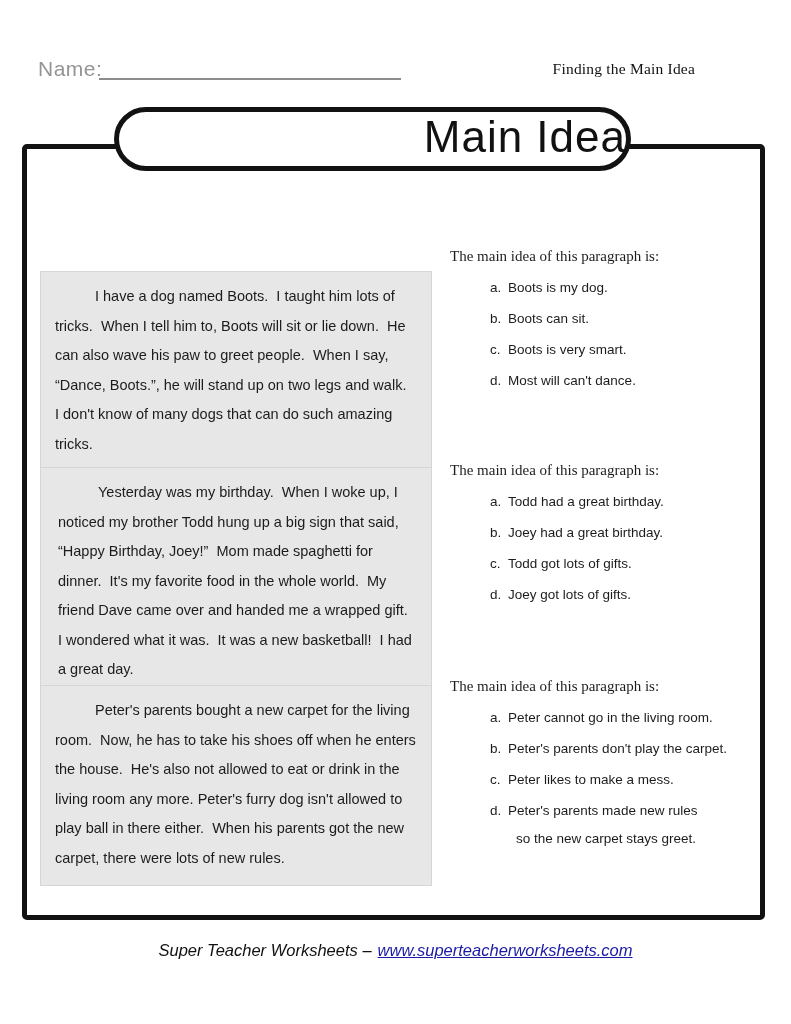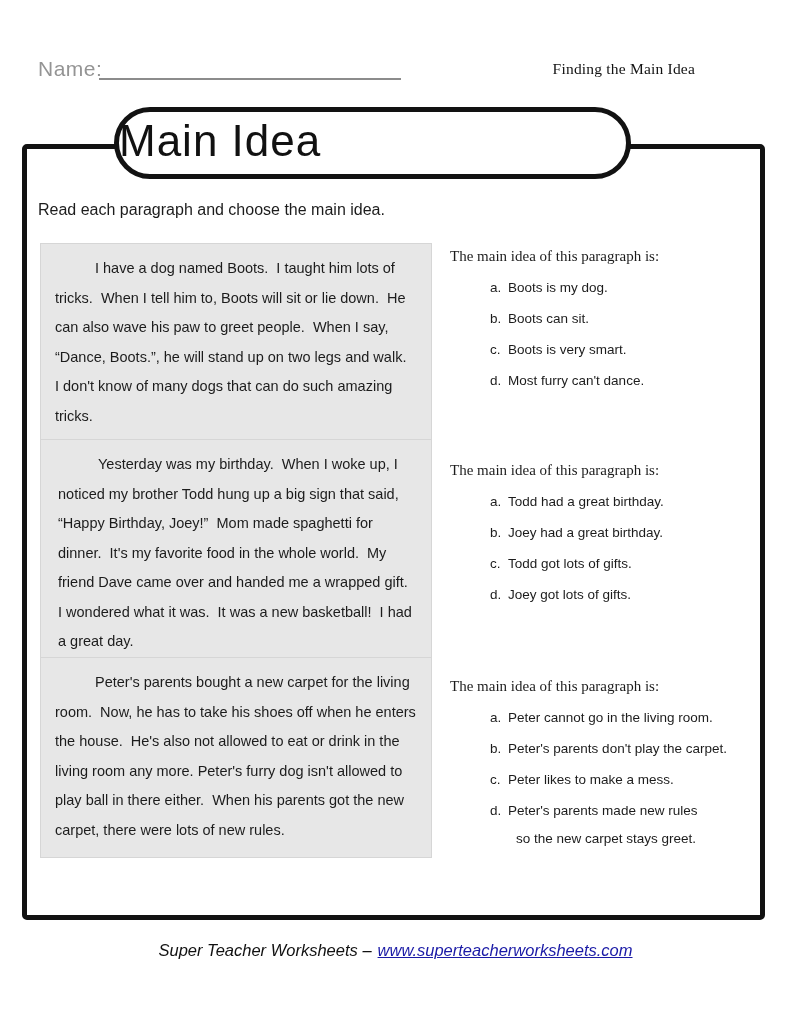--- a/index.html
+++ b/index.html
@@ -36,28 +36,28 @@
     font-size: 15.5px;
     color: #111111;
     letter-spacing: 0.2px;
     font-family: Liberation Serif, serif;
   }
 
   
   .title-pill {
     position: absolute;
     left: 114px; top: 107px;
-    width: 517px; height: 72px;
+    width: 517px; height: 64px;
     background: #ffffff;
     border: 5px solid #121212;
     border-radius: 40px;
     z-index: 2;
     display: flex;
     align-items: center;
-    justify-content: flex-start;
+    justify-content: flex-end;
   }
   .title-pill .title-text {
     font-size: 44px;
     letter-spacing: 1px;
     color: #111111;
     padding-bottom: 4px;
   }
   .main-box {
     position: absolute;
     left: 22px; top: 144px;
@@ -82,20 +82,21 @@
     width: 392px;
     background: #e7e7e7;
     border: 1px solid #d6d6d6;
     padding: 10px 14px 12px 14px;
     font-size: 14.5px;
     line-height: 29.5px;
     text-indent: 40px;
     white-space: pre-wrap;
     z-index: 3;
     color: #1c1c1c;
+    margin-top: 28px;
   }
   .pbox-1 { top: 243px; min-height: 182px; }
   .pbox-2 { top: 439px; min-height: 200px; padding-left: 17px; }
   .pbox-3 { top: 657px; min-height: 197px; }
 
   
   .answers {
     position: absolute;
     left: 450px;
     width: 312px;
@@ -152,40 +153,39 @@
 
   <span class="name-label">Name:</span>
   <div class="name-line"></div>
   <span class="header-right">Finding the Main Idea</span>
 
   <div class="title-pill">
     <span class="title-text">Main Idea</span>
   </div>
   <div class="main-box"></div>
 
-  <div class="instructions">Read each paragraph and choose the main idea.</div>
 
   <div class="pbox pbox-1">I have a dog named Boots.  I taught him lots of tricks.  When I tell him to, Boots will sit or lie down.  He can also wave his paw to greet people.  When I say, “Dance, Boots.”, he will stand up on two legs and walk.  I don't know of many dogs that can do such amazing tricks.</div>
   <div class="answers answers-1">
     <div class="q">The main idea of this paragraph is:</div>
     <div class="choice">
       <span class="letter">a.</span>
       <span>Boots is my dog.</span>
     </div>
     <div class="choice">
       <span class="letter">b.</span>
       <span>Boots can sit.</span>
     </div>
     <div class="choice">
       <span class="letter">c.</span>
       <span>Boots is very smart.</span>
     </div>
     <div class="choice">
       <span class="letter">d.</span>
-      <span>Most furry can't dance.</span>
+      <span>Most will can't dance.</span>
     </div>
   </div>
 
   <div class="pbox pbox-2">Yesterday was my birthday.  When I woke up, I noticed my brother Todd hung up a big sign that said, “Happy Birthday, Joey!”  Mom made spaghetti for dinner.  It's my favorite food in the whole world.  My friend Dave came over and handed me a wrapped gift.  I wondered what it was.  It was a new basketball!  I had a great day.</div>
   <div class="answers answers-2">
     <div class="q">The main idea of this paragraph is:</div>
     <div class="choice">
       <span class="letter">a.</span>
       <span>Todd had a great birthday.</span>
     </div>

